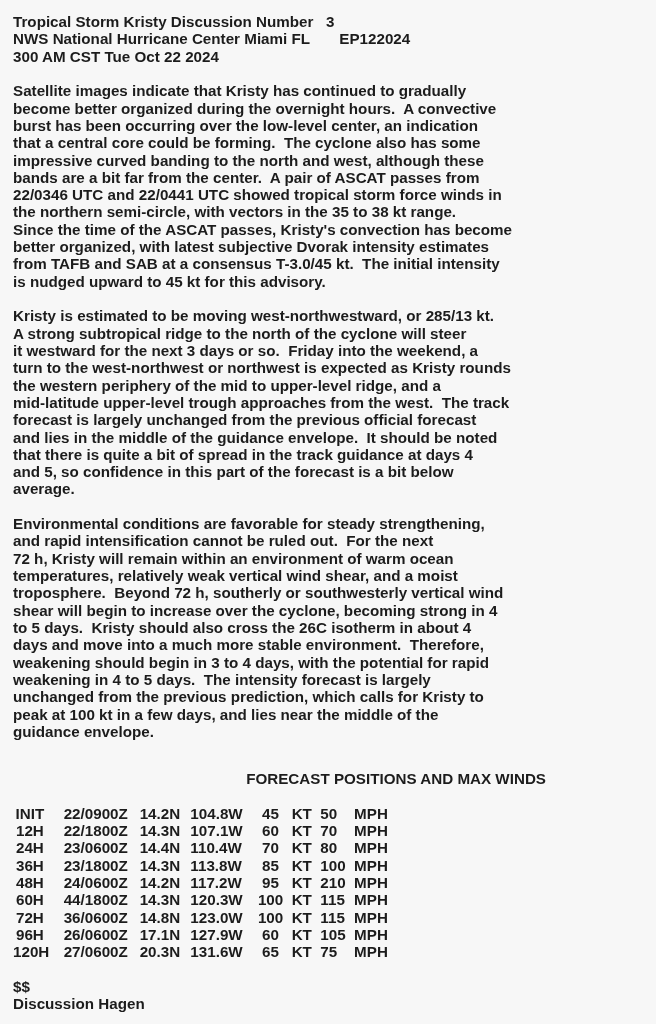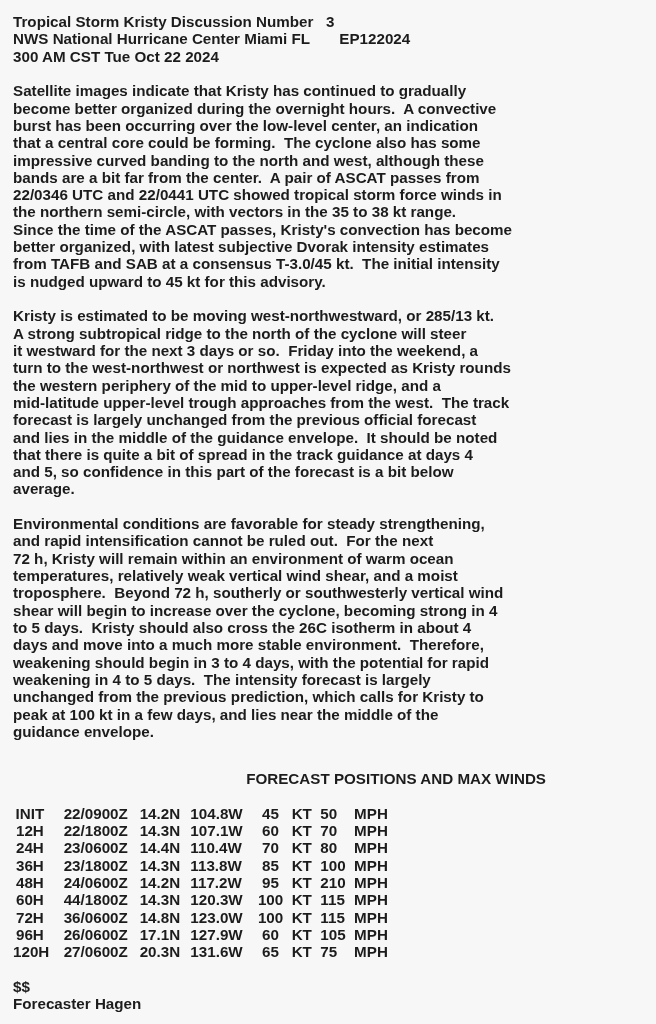--- a/index.html
+++ b/index.html
@@ -129,16 +129,16 @@
     <span class="f-hour">96H</span><span class="f-time">26/0600Z</span><span class="f-lat">17.1N</span><span class="f-lon">127.9W</span><span class="f-kt">60</span><span class="f-ktu">KT</span><span class="f-mph">105</span><span class="f-mphu">MPH</span>
   </div>
 
   <div class="fc-row">
     <span class="f-hour">120H</span><span class="f-time">27/0600Z</span><span class="f-lat">20.3N</span><span class="f-lon">131.6W</span><span class="f-kt">65</span><span class="f-ktu">KT</span><span class="f-mph">75</span><span class="f-mphu">MPH</span>
   </div>
 </div>
 
   <div class="footer">
     <pre>$$</pre>
-    <pre>Forecaster Hagen</pre>
+    <pre>Discussion Hagen</pre>
   </div>
 
 </div>
 
 </body></html>

